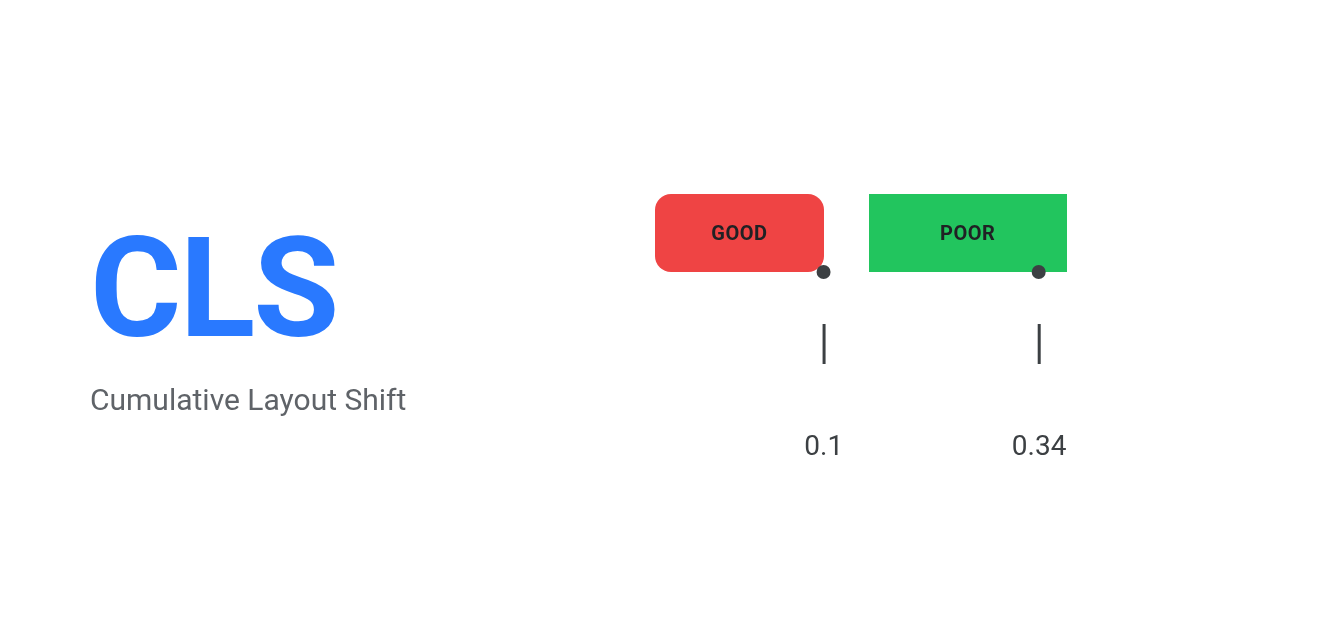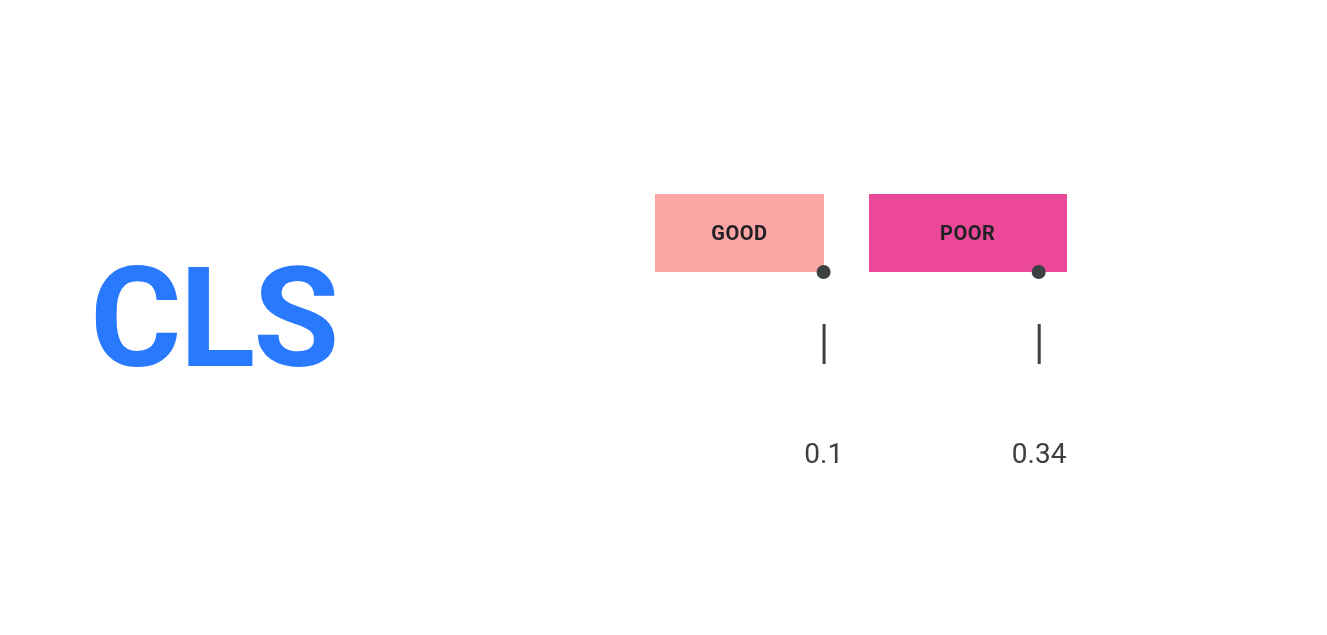--- a/index.html
+++ b/index.html
@@ -57,29 +57,30 @@
       align-items: center;
       justify-content: center;
       font-weight: 700;
       font-size: 20px;
       color: #202124;
       letter-spacing: 0.5px;
       text-align: center;
       line-height: 1.2;
     }
     .segment-good {
-      background: #fca5a5;
+      background: #ef4444;
       flex: 0 0 29%;
+      border-radius: 16px;
     }
     .segment-needs {
       background: #ffa400;
       flex: 0 0 37%;
     }
     .segment-poor {
-      background: #ec4899;
+      background: #22c55e;
       flex: 0 0 34%;
     }
     .marker {
       position: absolute;
       top: 78px;
       transform: translateX(-50%);
       display: flex;
       flex-direction: column;
       align-items: center;
     }
@@ -89,38 +90,39 @@
       background: #3c4043;
       border-radius: 50%;
       margin-top: -7px;
     }
     .marker-line {
       width: 3px;
       height: 40px;
       background: #3c4043;
     }
     .marker-label {
-      margin-top: 28px;
+      margin-top: 20px;
       font-size: 28px;
       font-weight: 400;
       color: #3c4043;
     }
     .marker-1 {
       left: 29%;
     }
     .marker-2 {
       left: 66%;
     }
   </style>
 </head>
 <body>
 
 <div class="container">
   <div class="left-panel">
     <div class="metric-abbr">CLS</div>
+    <div class="metric-full">Cumulative Layout Shift</div>
   </div>
   <div class="right-panel">
     <div class="scale-bar">
       <div class="segment segment-good">GOOD</div>
       <div class="segment segment-poor">POOR</div>
     </div>
     <div class="marker marker-1">
       <div class="marker-dot"></div>
       <div class="marker-line"></div>
       <div class="marker-label">0.1</div>

